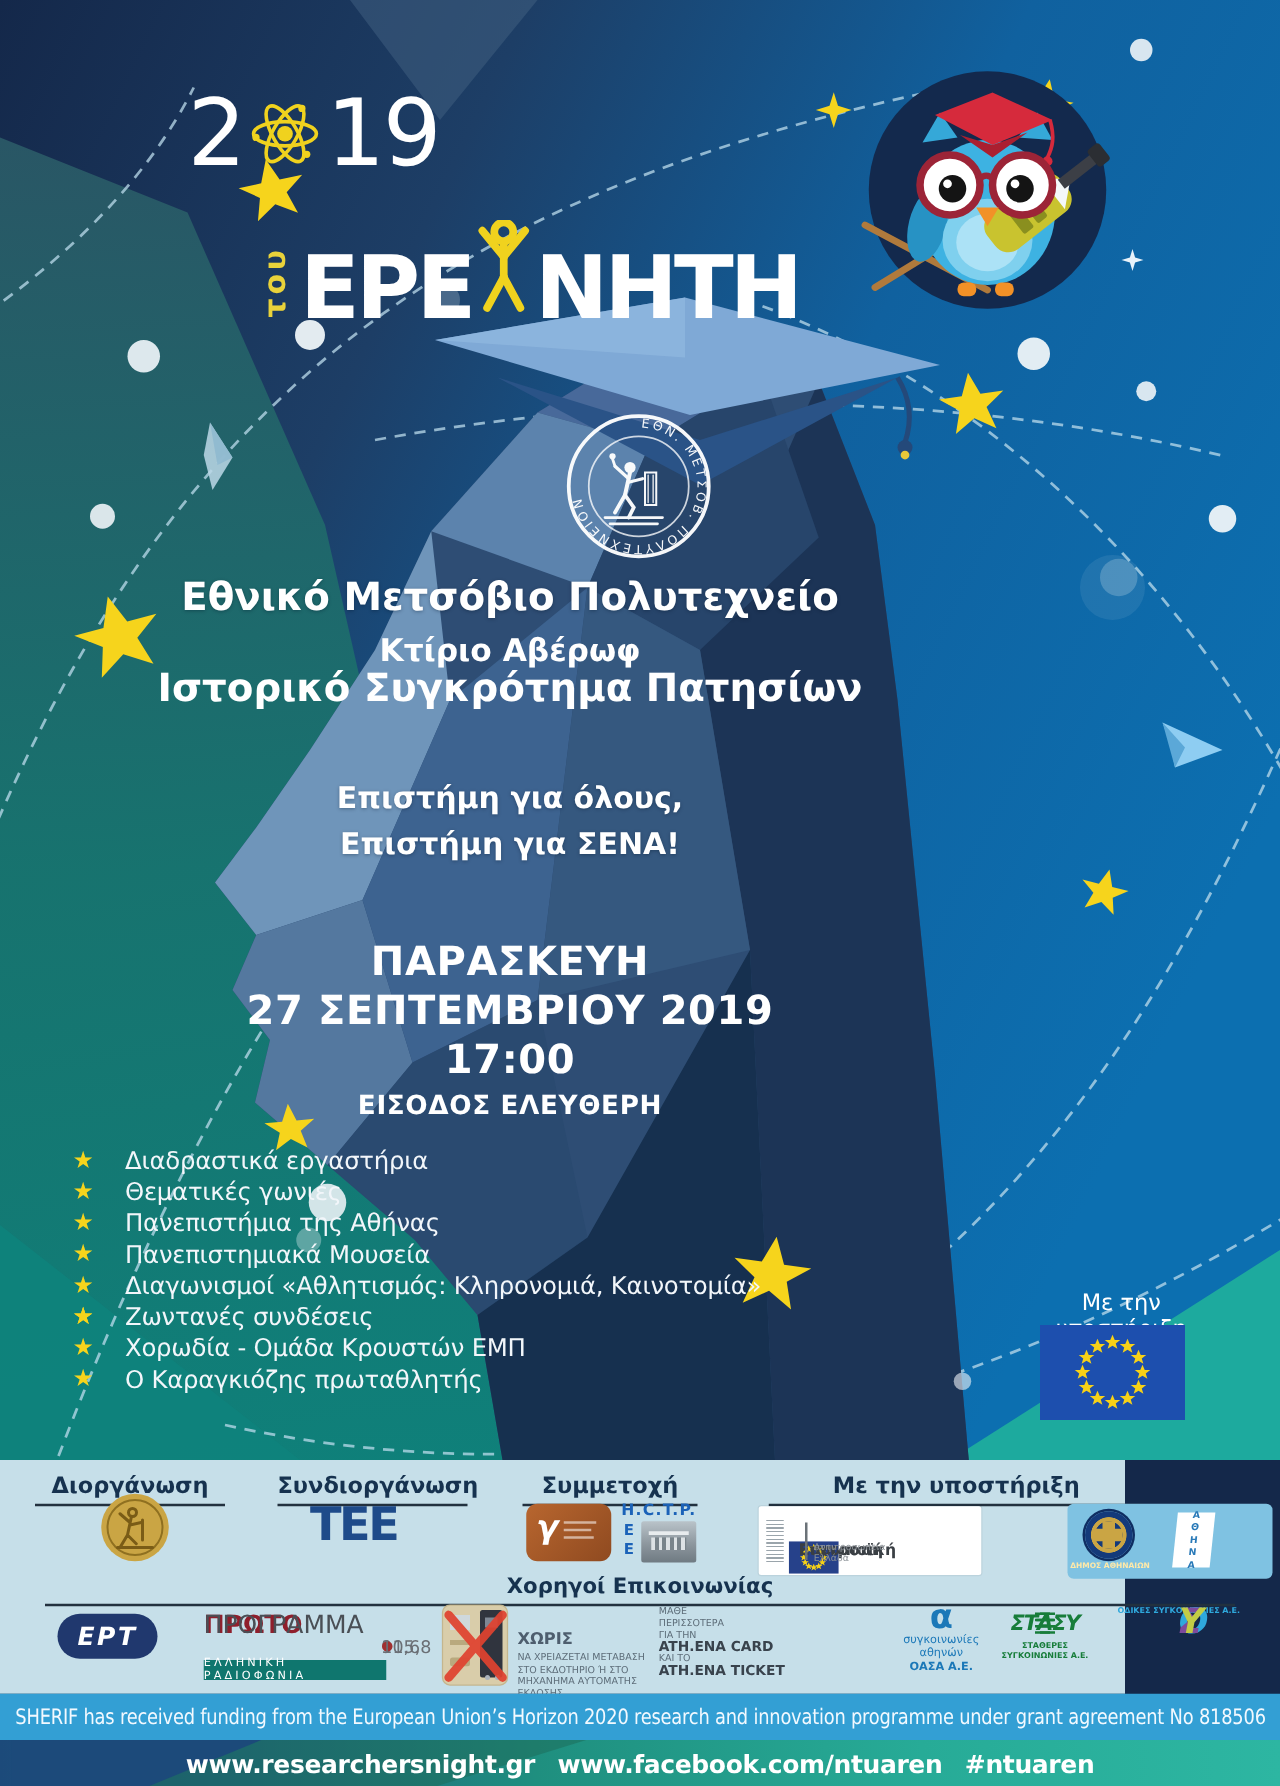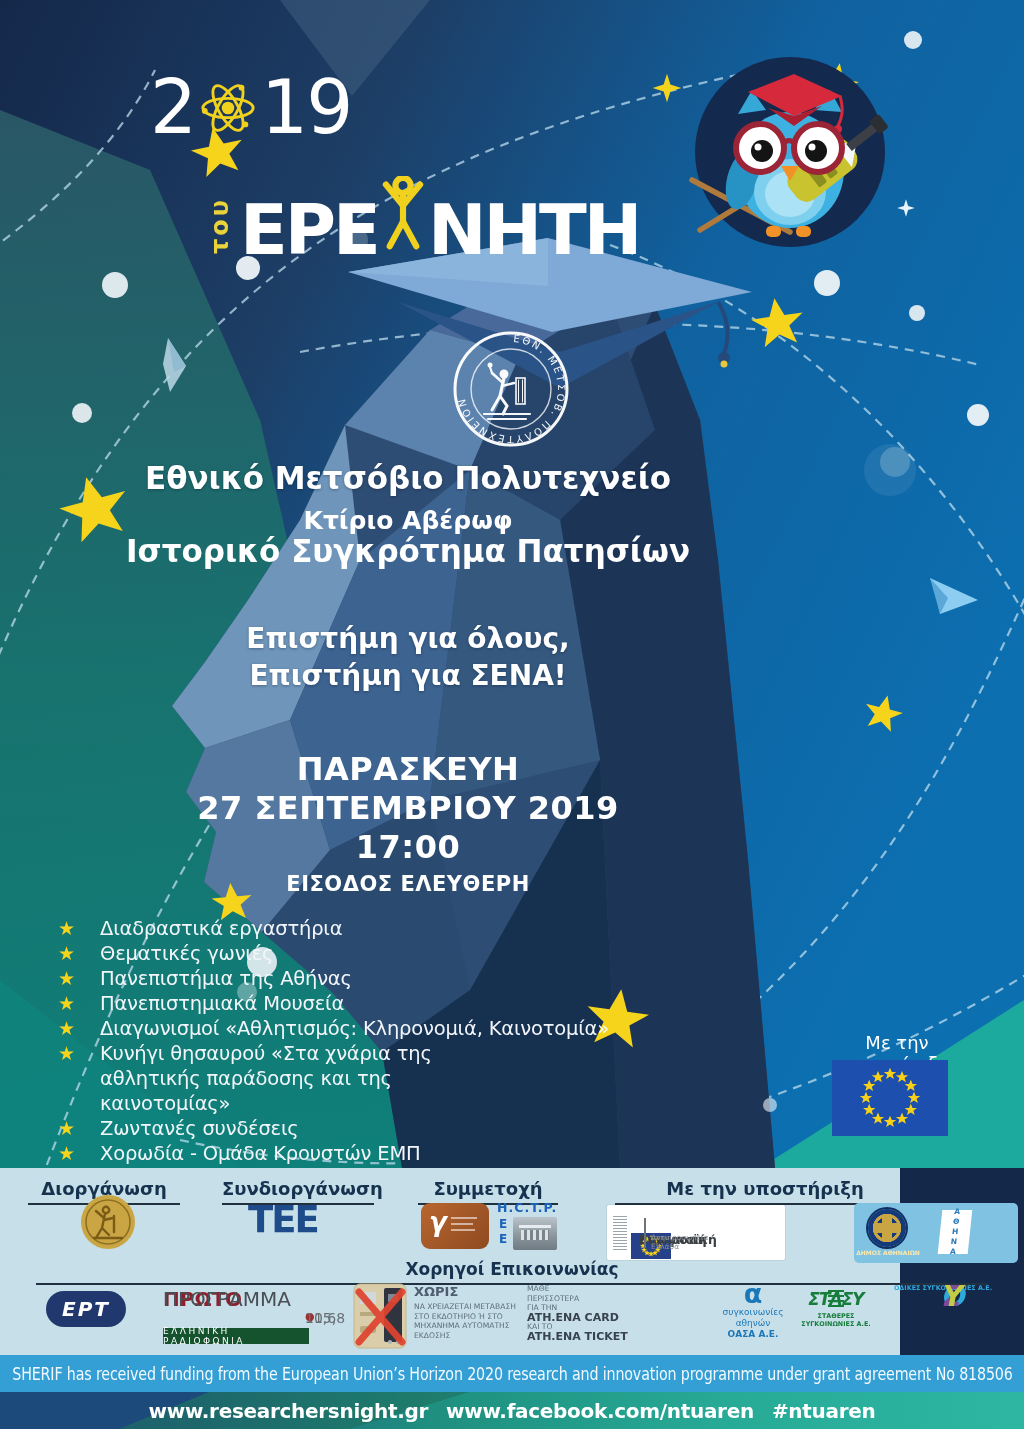--- a/index.html
+++ b/index.html
@@ -22,21 +22,21 @@
     font-size:70px;font-weight:700;line-height:1;letter-spacing:-3px;}
   .word2 .figure{margin:0 1px 2px 1px;}
 
   
   .centerblock{left:0;width:816px;text-align:center;color:#fff;}
   .venue{top:460px;}
   .venue .l1{font-size:31px;font-weight:700;margin-bottom:9px;text-shadow:0 1px 3px rgba(0,20,40,.35);}
   .venue .l2{font-size:25px;font-weight:700;line-height:31px;}
   .venue .l3{font-size:31px;font-weight:700;line-height:31px;}
   .slogan{top:620px;}
-  .slogan div{font-size:28px;font-weight:700;line-height:37px;text-shadow:0 1px 3px rgba(0,20,40,.35);}
+  .slogan div{font-size:24px;font-weight:700;line-height:37px;text-shadow:0 1px 3px rgba(0,20,40,.35);}
   .event{top:750px;}
   .event .big{font-size:32px;font-weight:700;line-height:39px;letter-spacing:.5px;}
   .event .entry{font-size:21px;font-weight:700;margin-top:5px;letter-spacing:.5px;}
 
   
   .activities{left:56px;top:916px;width:640px;margin:0;padding:0;list-style:none;}
   .activities li{position:relative;padding-left:44px;color:#f2f6fa;font-size:19.5px;
     line-height:25px;letter-spacing:-.2px;font-weight:500;}
   .activities li .b{position:absolute;left:2px;top:0;color:#f6d41c;font-size:19px;}
   .activities li.wrap{max-width:470px;}
@@ -92,24 +92,24 @@
 
   .ert{left:46px;top:123px;width:80px;height:36px;background:#20386e;border-radius:18px;
     color:#fff;font-size:20px;font-weight:700;font-style:italic;letter-spacing:2px;
     display:flex;align-items:center;justify-content:center;}
   .proto{left:163px;top:119px;width:146px;}
   .proto .l1{position:absolute;left:0;top:0;white-space:nowrap;font-size:20px;}
   .proto .l1 .p{color:#8f1f2c;font-weight:700;text-align:right;}
   .proto .l1 .g{color:#4a4f55;font-weight:400;}
   .proto .l2{position:absolute;right:4px;top:23px;font-size:14px;color:#6a6f75;}
   .proto .l2 .dot{color:#a03030;font-size:11px;}
-  .proto .l3{position:absolute;left:0;top:41px;width:146px;height:16px;background:#14532d;color:#fff;
+  .proto .l3{position:absolute;left:0;top:41px;width:146px;height:16px;background:#0f766e;color:#fff;
     font-size:9px;letter-spacing:2.5px;display:flex;align-items:center;justify-content:center;}
   .machine{left:352px;top:114px;}
-  .xoris{left:414px;top:113px;width:110px;color:#5e6e7a;}
+  .xoris{left:414px;top:132px;width:110px;color:#5e6e7a;}
   .xoris .t{font-size:13px;font-weight:700;color:#4e5e6e;position:static;}
   .xoris .b{font-size:7.6px;line-height:9.5px;position:static;display:block;margin-top:2px;}
   .mathe{left:527px;top:116px;width:110px;color:#5e6e7a;font-size:7.6px;line-height:9.5px;}
   .mathe span{position:static;display:block;}
   .mathe .bold{font-weight:700;font-size:11px;color:#39434d;}
   .site{left:510px;top:164px;font-size:20px;font-weight:700;color:#39434d;letter-spacing:-.5px;}
   .oasa{left:718px;top:113px;width:70px;text-align:center;color:#1b78b8;}
   .oasa .a{position:static;display:block;font-size:27px;font-weight:700;line-height:26px;}
   .oasa .s1,.oasa .s2,.oasa .s3{position:static;display:block;font-size:9px;line-height:10.5px;}
   .oasa .s3{font-weight:700;margin-top:1px;}
@@ -354,21 +354,21 @@
     <div class="big">17:00</div>
     <div class="entry">ΕΙΣΟΔΟΣ ΕΛΕΥΘΕΡΗ</div>
   </div>
 
   <ul class="layer activities">
     <li><span class="b">★</span><span>Διαδραστικά εργαστήρια</span></li>
     <li><span class="b">★</span><span>Θεματικές γωνιές</span></li>
     <li><span class="b">★</span><span>Πανεπιστήμια της Αθήνας</span></li>
     <li><span class="b">★</span><span>Πανεπιστημιακά Μουσεία</span></li>
     <li><span class="b">★</span><span>Διαγωνισμοί «Αθλητισμός: Κληρονομιά, Καινοτομία»</span></li>
-    <li class="wrap"><span class="b">★</span><span>Κυνήγι θησαυρού «Στα χνάρια της αθλητικής παράδοσης και της καινοτομίας»</span></li>
+    <li class="wrap"><span class="b">★</span></li>
     <li><span class="b">★</span><span>Ζωντανές συνδέσεις</span></li>
     <li><span class="b">★</span><span>Χορωδία - Ομάδα Κρουστών ΕΜΠ</span></li>
     <li><span class="b">★</span><span>Ο Καραγκιόζης πρωταθλητής</span></li>
   </ul>
 
   <div class="layer support-note">Με την υποστήριξη</div>
   <div class="layer eu-flag">
     <svg width="116" height="76" viewBox="0 0 116 76">
       <rect x="0" y="0" width="116" height="76" fill="#1d4fae"></rect>
       <g fill="#f7d117">

